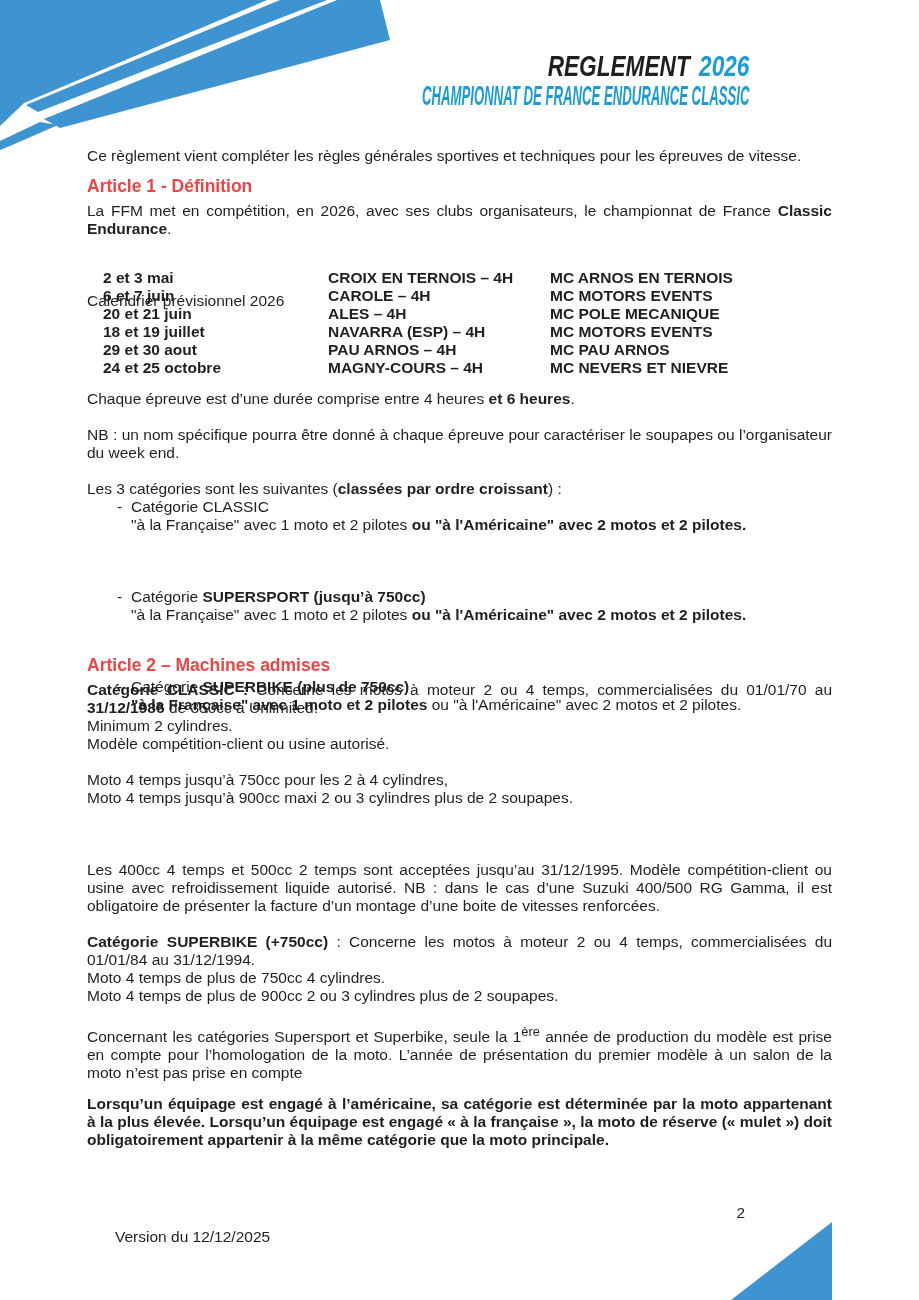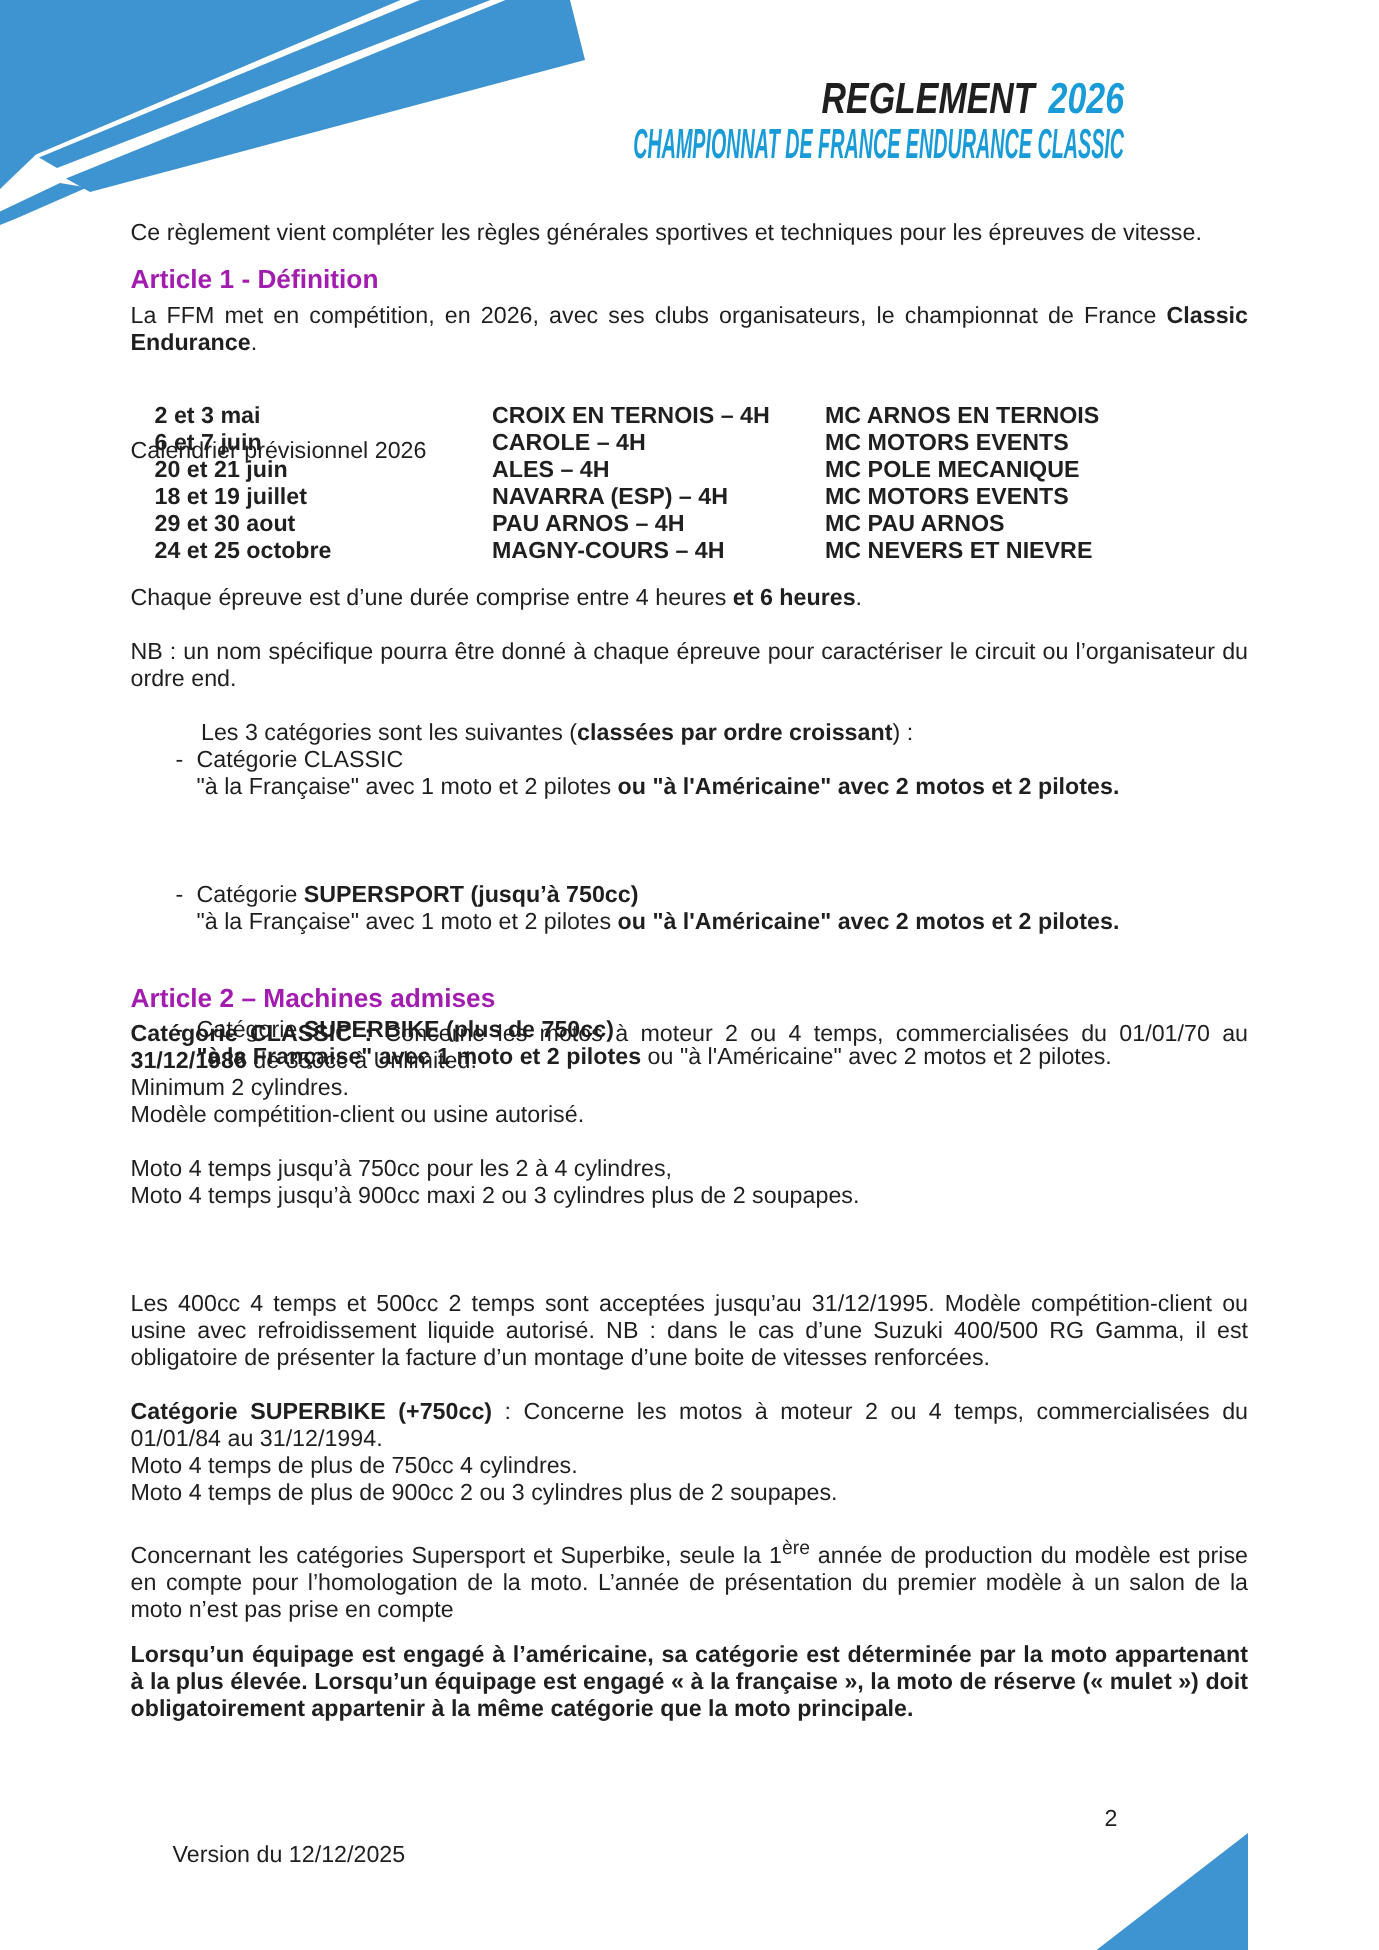--- a/index.html
+++ b/index.html
@@ -33,21 +33,21 @@
     font-size:28px; line-height:28px;
     color:#189bd7;
     transform:scaleX(0.47); transform-origin:100% 50%;
     margin-top:1px;
   }
 
   .block { position:absolute; left:87px; width:745px; }
   .just { text-align:justify; }
   h2.article {
     margin:0; font-size:17.5px; line-height:20px;
-    color:#a21caf; font-weight:bold;
+    color:#ef4444; font-weight:bold;
   }
   b { font-weight:bold; }
 
   
   .cal-row { display:flex; font-weight:bold; }
   .cal-date    { width:225px; flex:none; }
   .cal-circuit { width:222px; flex:none; }
   .cal-club    { flex:1; }
 
   
@@ -118,23 +118,23 @@
     </div>
     <div class="cal-row">
       <span class="cal-date">24 et 25 octobre</span>
       <span class="cal-circuit">MAGNY-COURS – 4H</span>
       <span class="cal-club">MC NEVERS ET NIEVRE</span>
     </div>
   </div>
 
   <div class="block" style="top:390px;"><span>Chaque épreuve est d’une durée comprise entre 4 heures </span><b>et 6 heures</b><span>.</span></div>
 
-  <div class="block just" style="top:426px;">NB : un nom spécifique pourra être donné à chaque épreuve pour caractériser le circuit ou l’organisateur du ordre end.</div>
+  <div class="block just" style="top:426px;">NB : un nom spécifique pourra être donné à chaque épreuve pour caractériser le soupapes ou l’organisateur du week end.</div>
 
-  <div class="block" style="top:480px;margin-left:47px;"><span>Les 3 catégories sont les suivantes (</span><b>classées par ordre croissant</b><span>) :</span></div>
+  <div class="block" style="top:480px;"><span>Les 3 catégories sont les suivantes (</span><b>classées par ordre croissant</b><span>) :</span></div>
 
   <div class="block cat-item" style="top:498px;">
     <span class="cat-dash">-</span>
     <div><span>Catégorie CLASSIC</span><b></b></div>
     <div><span>"à la Française" avec 1 moto et 2 pilotes </span><b>ou "à l'Américaine" avec 2 motos et 2 pilotes</b><b>.</b></div>
   </div>
 
   <div class="block cat-item" style="top:552px;">
     <span class="cat-dash">-</span>
     <div><span>Catégorie </span><b>SUPERSPORT (jusqu’à 750cc)</b></div>

